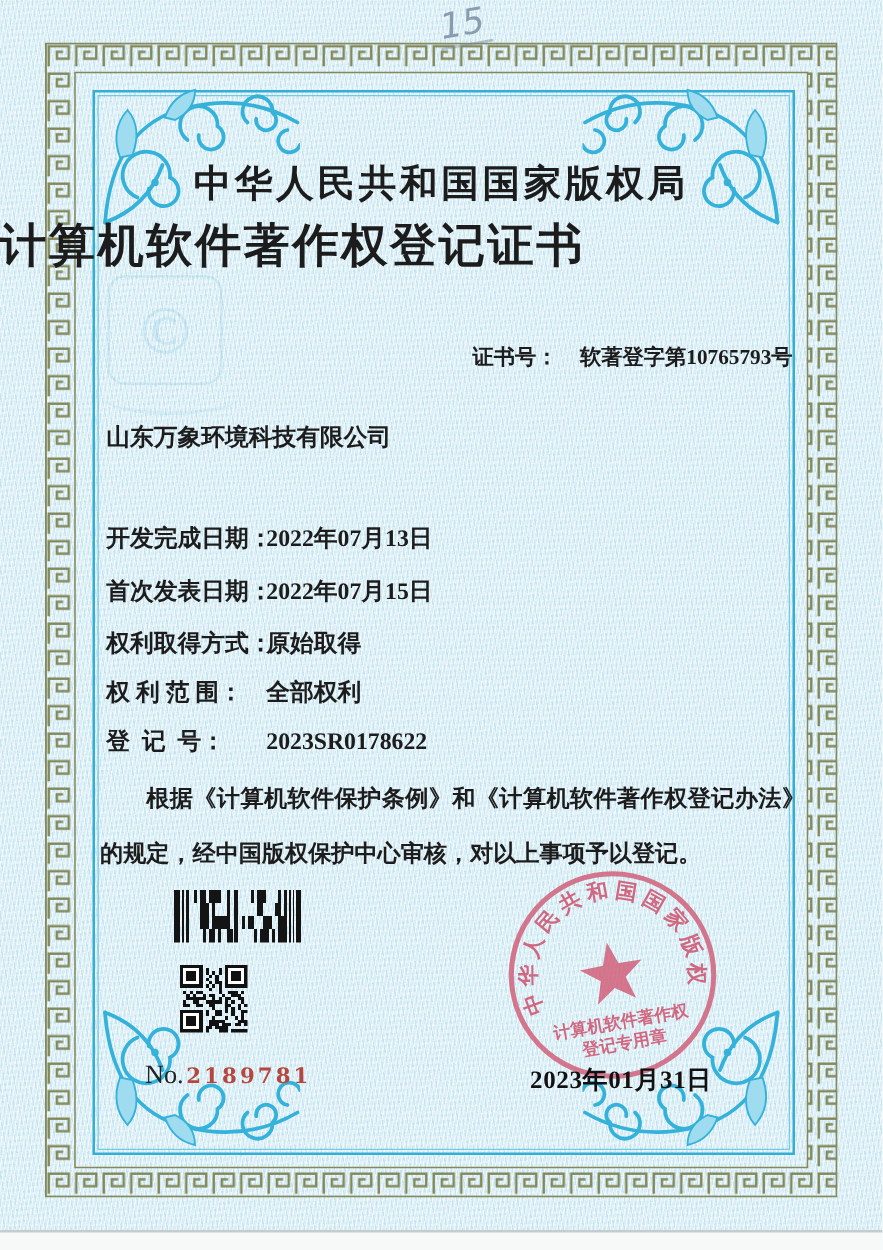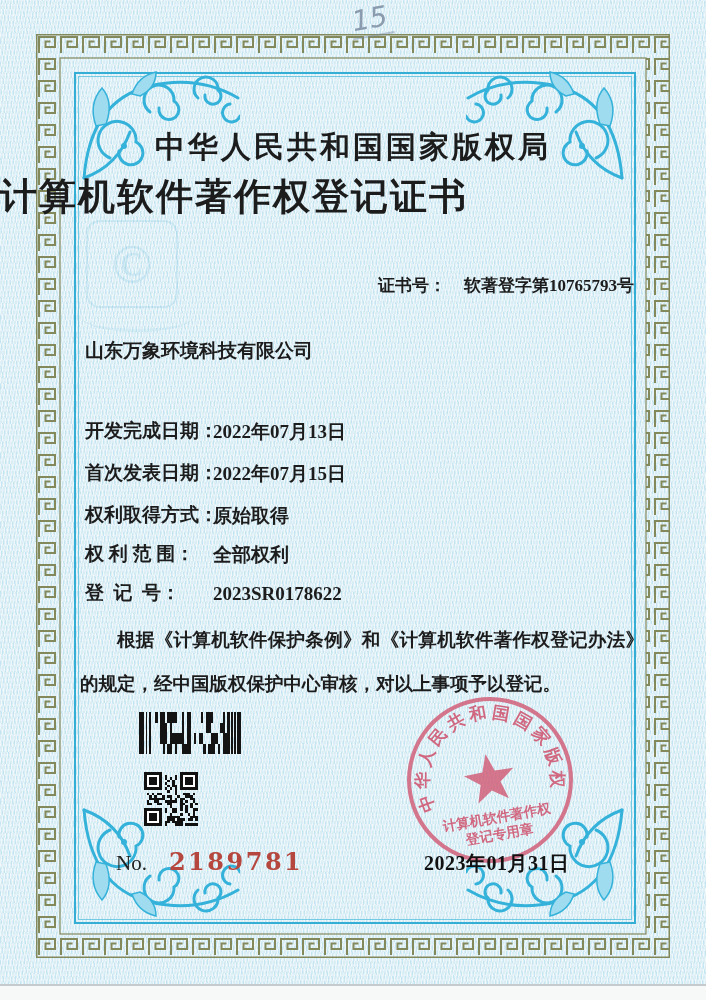--- a/index.html
+++ b/index.html
@@ -50,21 +50,21 @@
   .val2{display:block;}
   
   .statement{position:absolute;left:80px;right:62px;top:618px;font-size:18.5px;
     font-weight:600;line-height:44px;text-indent:2em;text-align:justify;}
   
   .barcode{position:absolute;left:139px;top:712px;}
   .qr{position:absolute;left:144px;top:772px;}
   
   .serial-row{position:absolute;left:116px;top:847px;display:flex;align-items:baseline;}
   .serial-prefix{font-size:21px;color:#222;}
-  .serial-num{margin-left:22px;font-family:"DejaVu Serif",serif;font-size:24px;font-weight:bold;
+  .serial-num{margin-left:2px;font-family:"DejaVu Serif",serif;font-size:17px;font-weight:bold;
     letter-spacing:2.5px;color:#b5473e;}
   
   .seal{position:absolute;left:404px;top:694px;transform:rotate(-10deg);opacity:.88;}
   .issue-date{position:absolute;left:424px;top:850px;font-size:20px;font-weight:bold;
     letter-spacing:.5px;color:#111;}
 </style>
 </head>
 <body>
 
 <div class="page">

